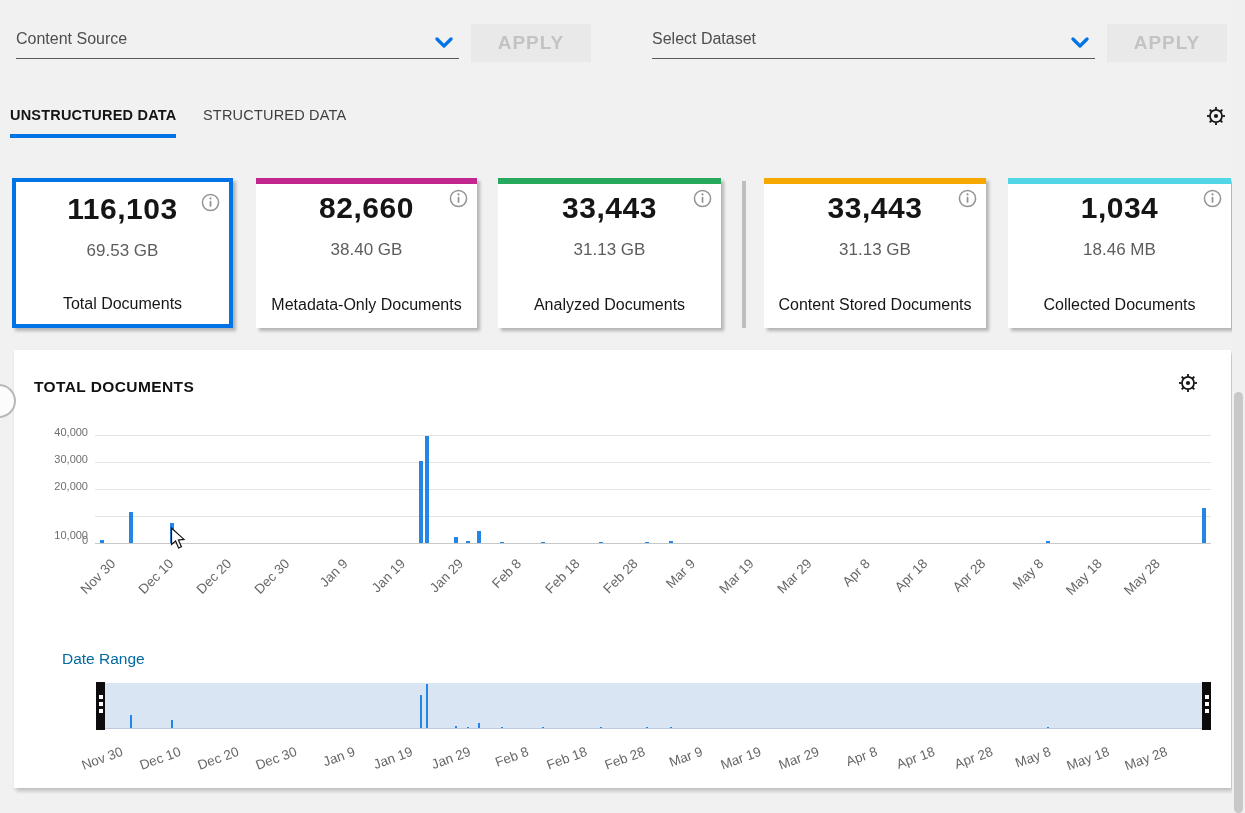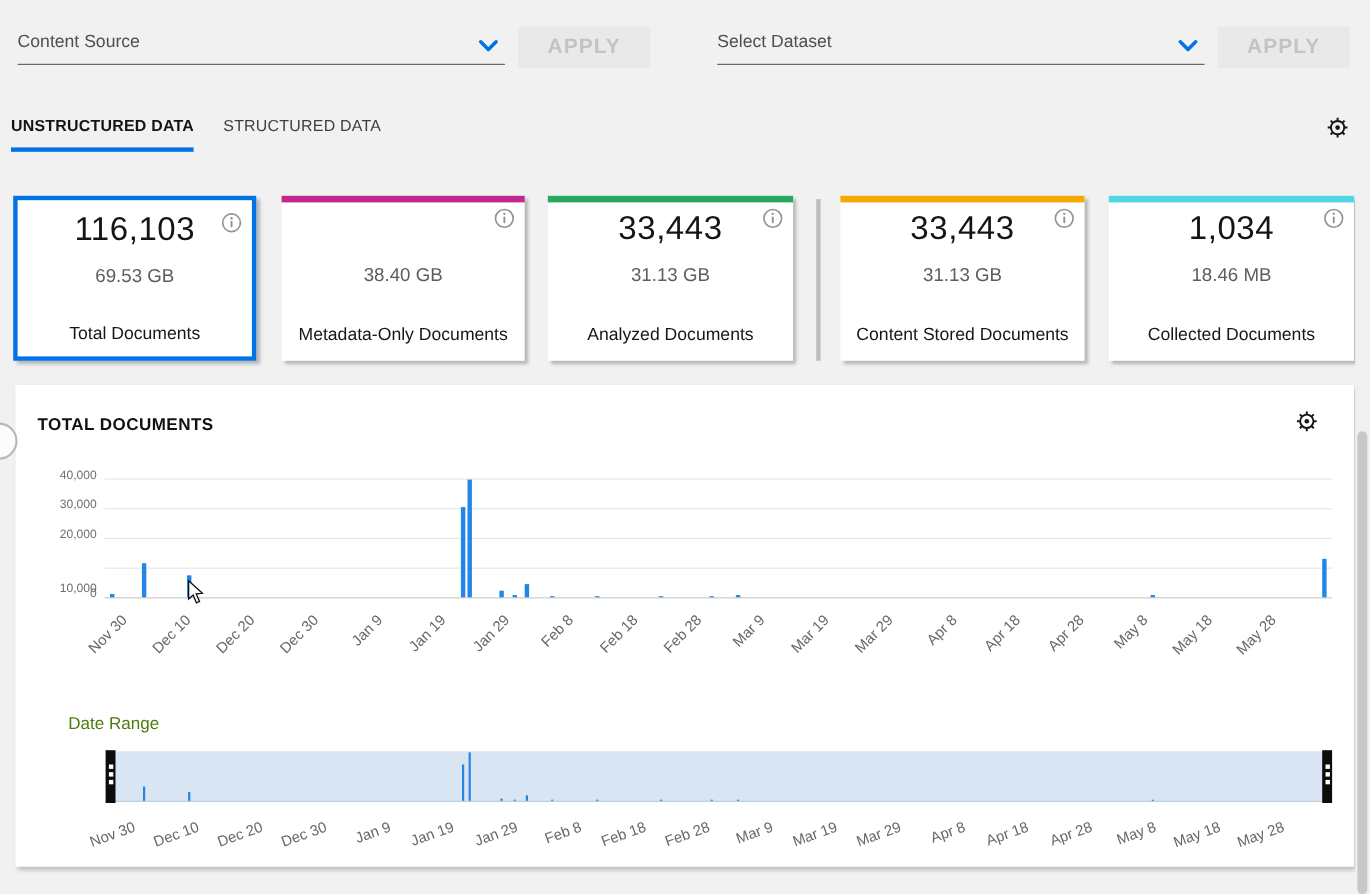--- a/index.html
+++ b/index.html
@@ -16,21 +16,21 @@
   
   .tab{position:absolute;top:107px;font-size:14.5px;cursor:pointer;letter-spacing:.2px;color:#3f3f3f;}
   .tab.active{font-weight:700;color:#141414;}
   .tab-underline{position:absolute;left:10px;top:134px;width:166px;height:4px;background:#0073e7;}
   .gearbtn{position:absolute;cursor:pointer;line-height:0;}
 
   
   .card{position:absolute;top:178px;height:150px;background:#fff;box-sizing:border-box;
         box-shadow:3px 3px 3px rgba(0,0,0,.25);cursor:pointer;}
   .card .strip{position:absolute;left:0;top:0;right:0;height:6px;}
-  .card .cnt{position:absolute;left:0;right:0;top:13px;text-align:center;font-size:30px;font-weight:400;color:#151515;letter-spacing:.5px;}
+  .card .cnt{position:absolute;left:0;right:0;top:13px;text-align:center;font-size:30px;font-weight:700;color:#151515;letter-spacing:.5px;}
   .card .sz{position:absolute;left:0;right:0;top:62px;text-align:center;font-size:17px;color:#5d5d5d;}
   .card .lb{position:absolute;left:0;right:0;bottom:14px;text-align:center;font-size:16px;color:#161616;}
   .card .info{position:absolute;right:9px;top:11px;line-height:0;cursor:pointer;}
   .card.selected{border:4px solid #0073e7;}
   .card.selected .cnt{top:10px}.card.selected .sz{top:59px}.card.selected .lb{bottom:11px}
   .card-divider{position:absolute;left:742px;top:181px;width:4px;height:147px;background:#bdbdbd;}
 
   
   .panel{position:absolute;left:14px;top:350px;width:1217px;height:438px;background:#fff;
          box-shadow:2px 3px 4px rgba(0,0,0,.22);}
@@ -47,21 +47,21 @@
   
   .tooltip{position:absolute;left:184px;top:492px;background:#383838;color:#fff;border-radius:4px;
            padding:8px 14px 9px 14px;z-index:5;}
   .tooltip .tt{font-size:15px;font-weight:700;margin-bottom:7px;}
   .tooltip .tb{font-size:15px;}
   .tooltip .arrow{position:absolute;left:-8px;top:11px;width:0;height:0;
            border-top:8px solid transparent;border-bottom:8px solid transparent;border-right:8px solid #383838;}
   .cursor{position:absolute;left:170px;top:527px;z-index:6;line-height:0;}
 
   
-  .drlabel{position:absolute;left:62px;top:650px;font-size:15.5px;color:#4d7c0f;}
+  .drlabel{position:absolute;left:62px;top:650px;font-size:15.5px;color:#0369a1;}
   .band{position:absolute;left:97px;top:683px;width:1114px;height:45px;background:#d9e5f2;
         border-bottom:1px solid #bccadb;cursor:pointer;}
   .handle{position:absolute;top:682px;width:9px;height:48px;background:#0c0c0c;cursor:ew-resize;z-index:3;}
   .handle i{position:absolute;left:2.5px;width:4px;height:4px;background:#fff;}
   .minibar{position:absolute;background:#2386e7;z-index:2;}
 
   
   .scroll-track{position:absolute;left:1232px;top:0;width:13px;height:813px;background:#f0f0f0;}
   .scroll-thumb{position:absolute;left:1234px;top:392px;width:9px;height:421px;background:#c8c8c8;border-radius:5px;cursor:grab;}
   .edge-toggle{position:absolute;left:-18px;top:384px;width:30px;height:30px;border-radius:50%;
@@ -118,20 +118,21 @@
         <div class="sz">69.53 GB</div>
         <div class="lb">Total Documents</div>
         <div class="info"><svg width="19" height="19" viewBox="0 0 20 20">
             <circle cx="10" cy="10" r="8.5" fill="none" stroke="#949494" stroke-width="1.6"></circle>
             <circle cx="10" cy="5.7" r="1.15" fill="#949494"></circle>
             <rect x="9.1" y="8.2" width="1.85" height="6.4" rx="0.9" fill="#949494"></rect>
           </svg></div>
       </div>
       <div class="card" style="left: 256px; width: 221px;">
         <div class="strip" style="background: rgb(194, 38, 143);"></div>
+        <div class="cnt">82,660</div>
         <div class="sz">38.40 GB</div>
         <div class="lb">Metadata-Only Documents</div>
         <div class="info"><svg width="19" height="19" viewBox="0 0 20 20">
             <circle cx="10" cy="10" r="8.5" fill="none" stroke="#949494" stroke-width="1.6"></circle>
             <circle cx="10" cy="5.7" r="1.15" fill="#949494"></circle>
             <rect x="9.1" y="8.2" width="1.85" height="6.4" rx="0.9" fill="#949494"></rect>
           </svg></div>
       </div>
       <div class="card" style="left: 498px; width: 223px;">
         <div class="strip" style="background: rgb(38, 169, 92);"></div>

